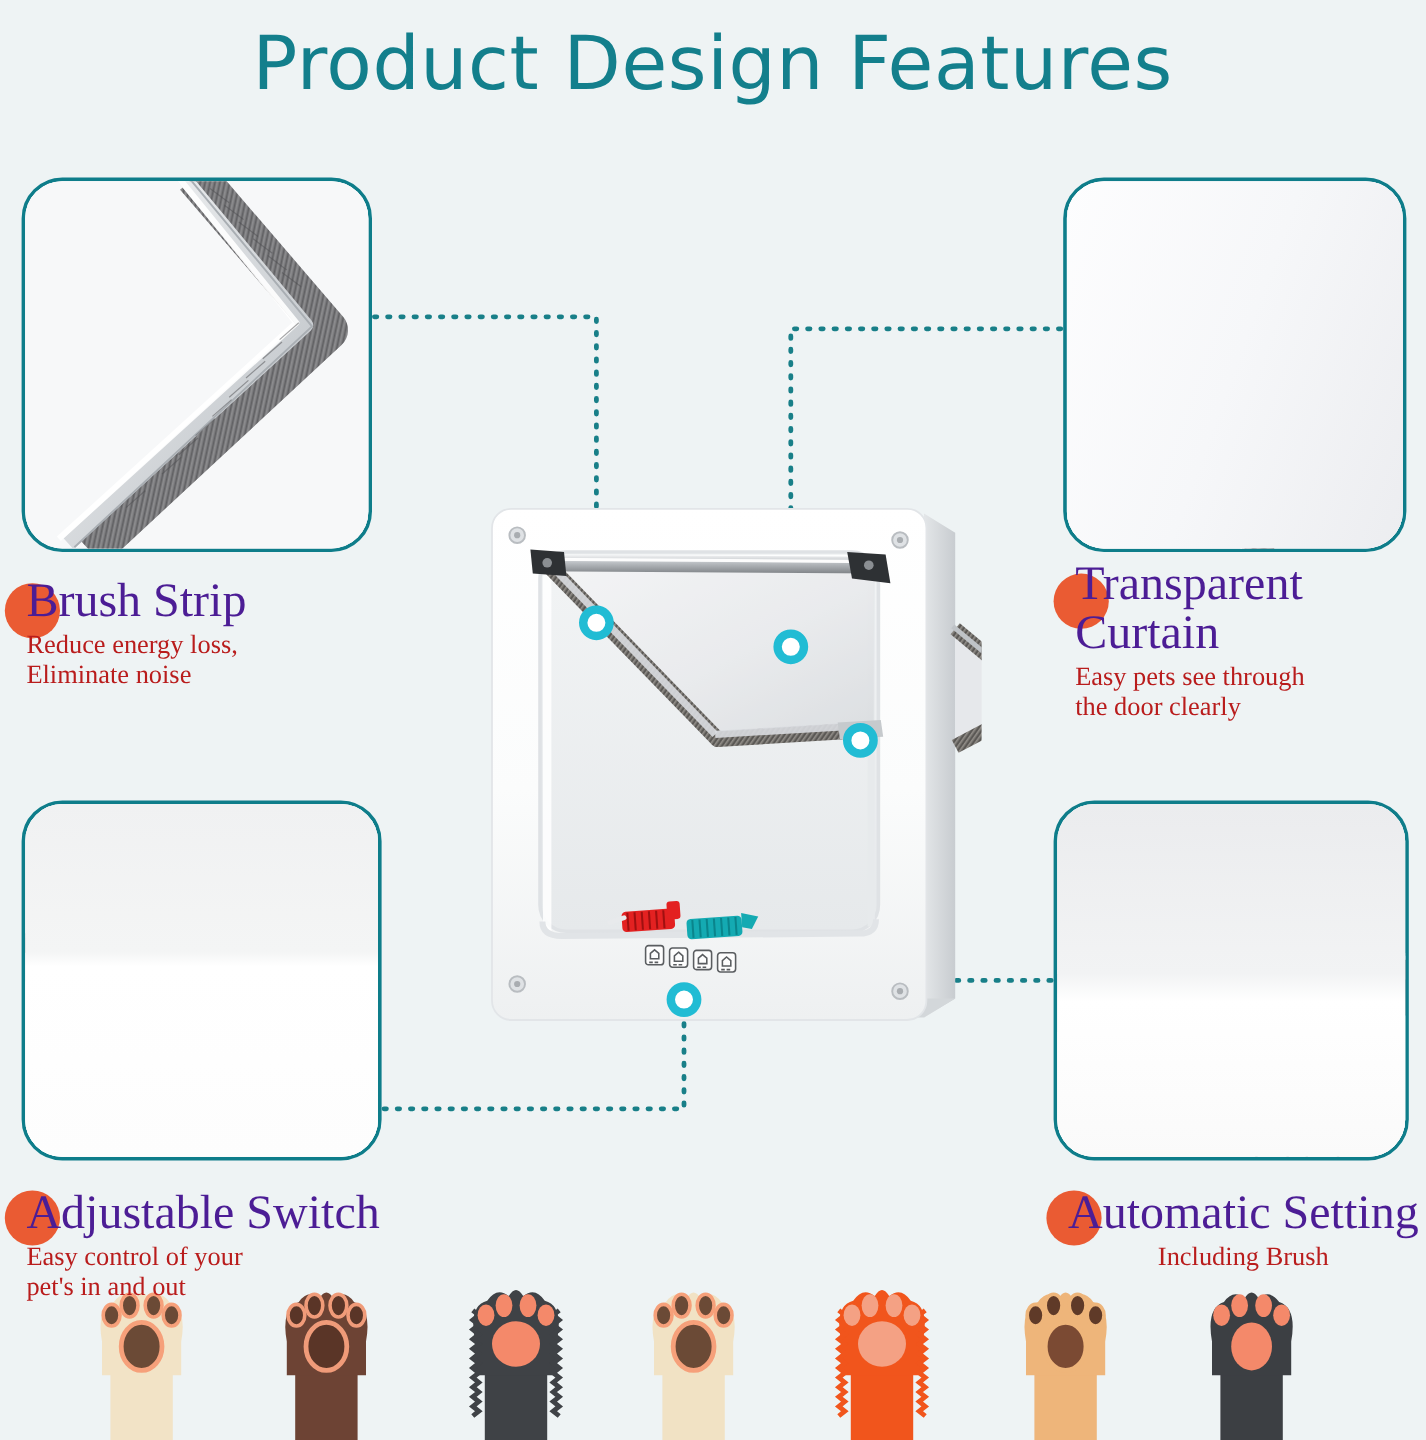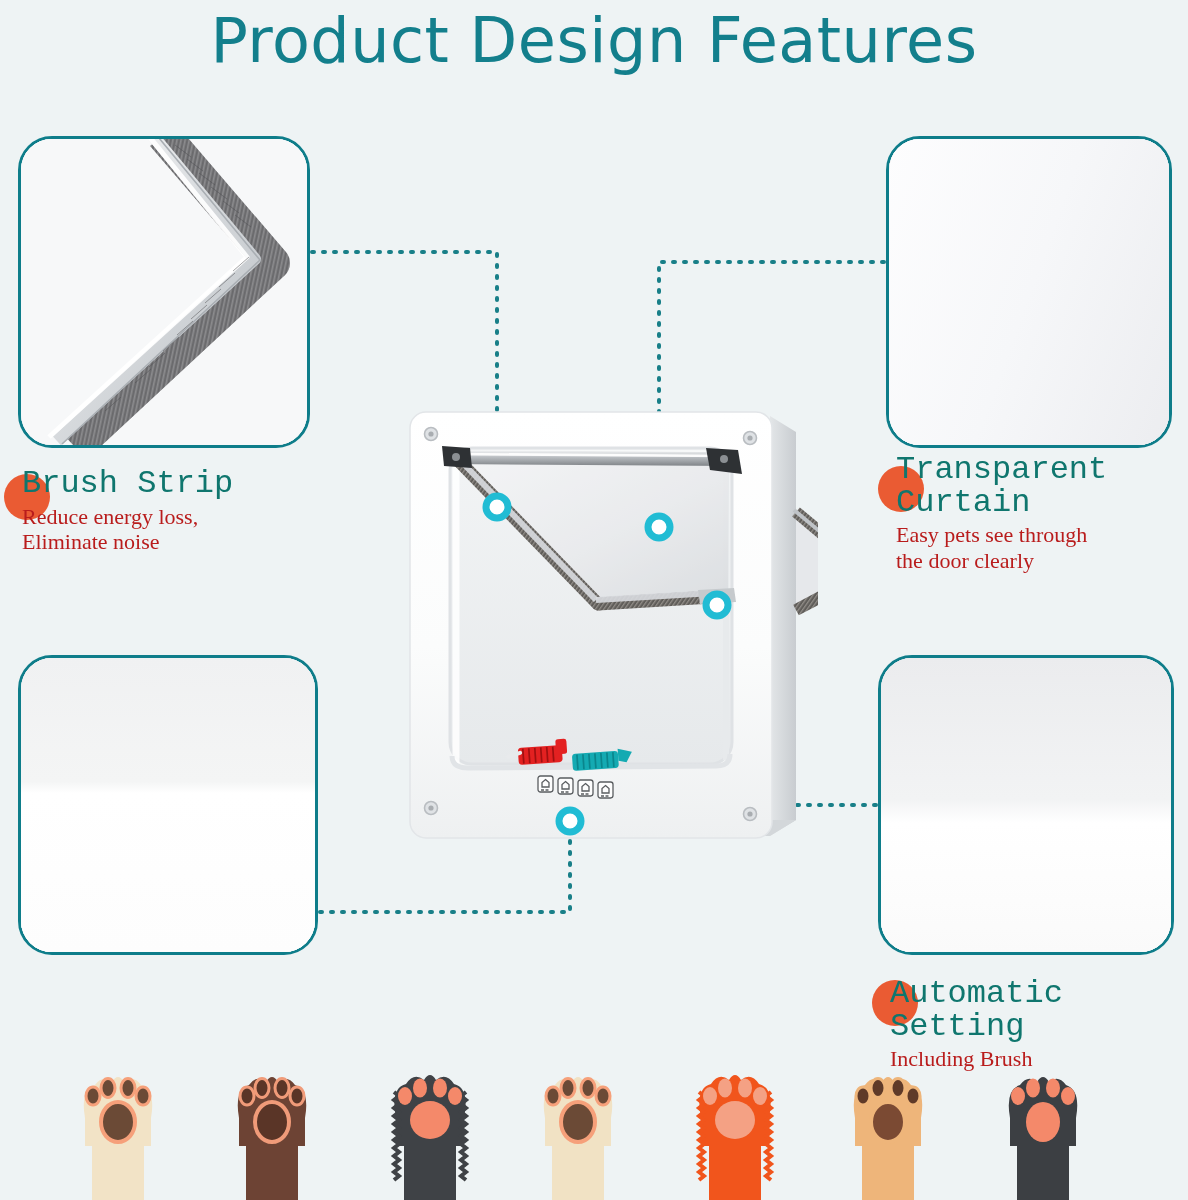--- a/index.html
+++ b/index.html
@@ -3,21 +3,21 @@
 <meta charset="utf-8">
 <style>
   * { box-sizing: border-box; margin: 0; padding: 0; }
   body {
     width: 1188px; height: 1200px;
     background: #eef3f4;
     font-family: "Liberation Sans", sans-serif;
     overflow: hidden;
     position: relative;
   }
-  .stage { position: absolute; inset: 0; }
+  .stage { position: absolute; inset: 0; margin-top: 12px; }
 
   
   .title {
     position: absolute; top: 4px; left: 0; width: 1188px;
     text-align: center;
     font-size: 62px;
     font-weight: 400;
     letter-spacing: 0.5px;
     color: #137f8c;
     font-family: "DejaVu Sans", sans-serif;
@@ -51,37 +51,37 @@
   .br-bg { position:absolute; inset:0; background:linear-gradient(180deg,#ebecee 0%,#f2f3f4 48%,#ffffff 56%,#fafafa 100%); }
 
   
   .caption { position: absolute; }
   .cap-dot {
     position:absolute; width:46px; height:46px; border-radius:50%;
     background:#ea5b33; z-index:0;
   }
   .cap-title {
     position:relative; z-index:1;
-    font-size: 32px; color:#0f766e; line-height:1.02;
-    font-family:Liberation Mono, monospace;
+    font-size: 40px; color:#4c1d95; line-height:1.02;
+    font-family:Liberation Serif, serif;
     white-space: pre-line;
   }
   .cap-sub {
     position:relative; z-index:1;
     font-size: 22px; color:#b91c1c; line-height:1.16; margin-top:3px;
     font-family:Liberation Serif, serif;
     white-space: pre-line;
   }
   .cap-tl { left: 22px;  top: 468px; }
   .cap-tl .cap-dot { left:-18px; top:6px; }
   .cap-tr { left: 896px; top: 454px; }
   .cap-tr .cap-dot { left:-18px; top:12px; }
   .cap-bl { left: 22px;  top: 978px; }
   .cap-bl .cap-dot { left:-18px; top:2px; }
-  .cap-br { left: 890px; top: 978px; }
+  .cap-br { left: 890px; top: 978px; text-align: center; }
   .cap-br .cap-dot { left:-18px; top:2px; }
 
   
   .connectors { position:absolute; inset:0; pointer-events:none; }
 
   
   .product { position:absolute; left:398px; top:404px; width:420px; height:470px; }
 
   
   .paws { position:absolute; left:0; bottom:0; width:1188px; height:128px; }
@@ -551,20 +551,26 @@
   </div>
 
   <div class="caption cap-tr">
     <div class="cap-dot"></div>
     <div class="cap-title">Transparent
 Curtain</div>
     <div class="cap-sub">Easy pets see through
 the door clearly</div>
   </div>
 
+  <div class="caption cap-bl">
+    <div class="cap-dot"></div>
+    <div class="cap-title">Adjustable Switch</div>
+    <div class="cap-sub">Easy control of your
+pet's in and out</div>
+  </div>
 
   <div class="caption cap-br">
     <div class="cap-dot"></div>
     <div class="cap-title">Automatic Setting</div>
     <div class="cap-sub">Including Brush</div>
   </div>
 
   <svg class="paws" viewBox="0 0 1188 128">
     <g id="paw-row">
         <g transform="translate(118,0)">

